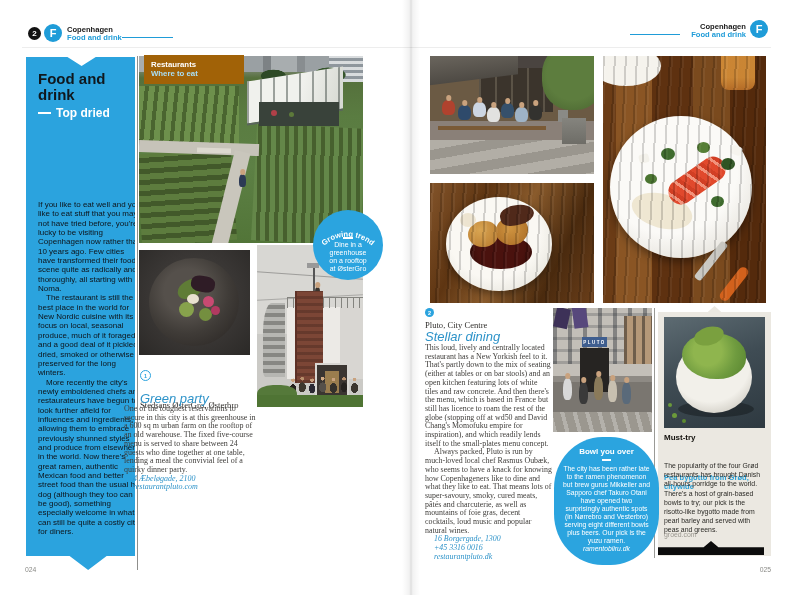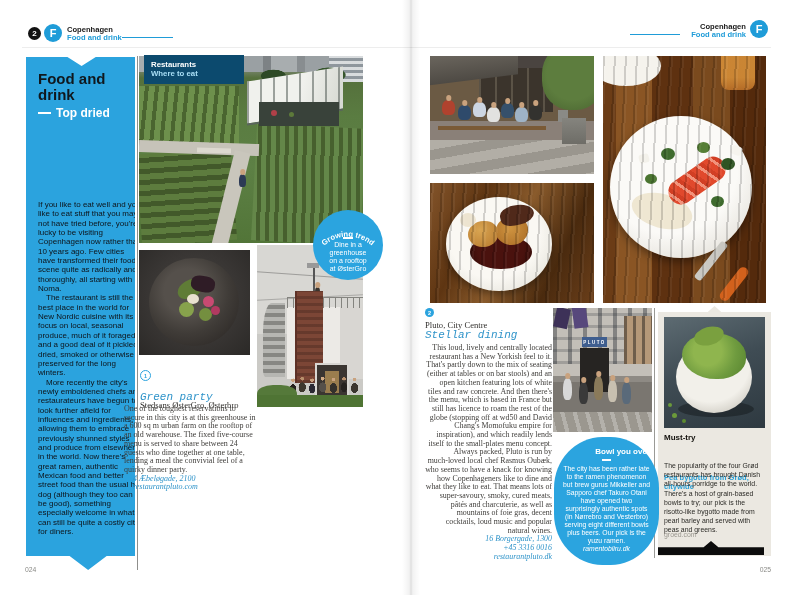--- a/index.html
+++ b/index.html
@@ -22,48 +22,48 @@
   .sb-sub{position:absolute;left:12px;top:49px;color:#fff;font-size:12px;font-weight:bold;}
   .sb-dash{display:inline-block;width:13px;height:2px;background:#fff;vertical-align:3px;margin-right:5px;}
   .sb-body{position:absolute;left:12px;top:143px;width:104px;font-size:8px;line-height:9.35px;color:#0e141a;}
   .sb-body p{margin:0;}
   .sb-body p + p{text-indent:8px;}
   
   .vrule{position:absolute;width:1px;background:#8f8f8c;}
   #gutter{position:absolute;left:402px;top:0;width:18px;height:595px;
     background:linear-gradient(90deg,rgba(0,0,0,0) 0%,rgba(0,0,0,0.05) 40%,rgba(0,0,0,0.13) 50%,rgba(0,0,0,0.05) 60%,rgba(0,0,0,0) 100%);}
   
-  #labelbox{position:absolute;left:144px;top:55px;width:100px;height:29px;background:#0c4a6e;z-index:5;}
+  #labelbox{position:absolute;left:144px;top:55px;width:100px;height:29px;background:#a16207;z-index:5;}
   .lb1{position:absolute;left:7px;top:5px;font-size:7.8px;font-weight:bold;color:#fff;}
   .lb2{position:absolute;left:7px;top:14px;font-size:7.8px;font-weight:bold;color:#A9DFF6;}
   
   .serifcol{position:absolute;font-family:"Liberation Serif",serif;font-size:8px;line-height:8.7px;color:#3f3d3a;}
   .serifcol p{margin:0;}
   .serifcol p + p{text-indent:9px;}
   .addr{color:#2E93C9;font-style:italic;}
   
   .capnum{position:absolute;width:9px;height:9px;border-radius:50%;font-size:5.5px;font-weight:bold;
           display:flex;align-items:center;justify-content:center;}
   .capnum.outline{border:1px solid #2BA3DE;color:#2BA3DE;background:transparent;}
   .capnum.fill{background:#2BA3DE;color:#fff;}
   .capname{position:absolute;font-family:"Liberation Serif",serif;font-size:8.6px;color:#33312e;}
-  .captag{position:absolute;font-family:Liberation Mono, monospace;font-size:11px;font-style:italic;color:#2E93C9;}
+  .captag{position:absolute;font-family:Liberation Sans, sans-serif;font-size:13px;font-style:italic;color:#2E93C9;}
   .pnum{position:absolute;font-size:6.8px;color:#8a8a86;}
   
   #gbadge{position:absolute;left:313px;top:210px;width:70px;height:70px;border-radius:50%;
           background:#2BA4DF;z-index:6;overflow:hidden;}
   #gbadge svg{position:absolute;left:0;top:0;}
   .gb-dash{position:absolute;left:30px;top:27px;width:10px;height:1.5px;background:#fff;}
   .gb-lines{position:absolute;left:0;top:31px;width:100%;text-align:center;color:#fff;
             font-size:7px;line-height:7.9px;}
   
   #bbadge{position:absolute;left:554px;top:437px;width:105px;height:128px;background:#2BA4DF;
           border-radius:46%/40%;z-index:6;color:#fff;text-align:center;}
   .bb-content{position:absolute;left:9px;top:10px;width:87px;}
-  .bb-title{font-size:8px;font-weight:bold;margin:0 0 3px 0;text-align:right;}
+  .bb-title{font-size:8px;font-weight:bold;margin:0 0 3px 0;}
   .bb-dash{width:9px;height:1.5px;background:#fff;margin:0 auto 4px auto;}
   .bb-text{font-size:6.8px;line-height:8.1px;margin:0;}
   .bb-site{font-size:6.8px;line-height:8.1px;font-style:italic;margin:0;}
   
   #mtpanel{position:absolute;left:658px;top:306px;width:113px;height:250px;background:#EBE8E1;
     clip-path:polygon(0 6px,44% 6px,50% 0,56% 6px,100% 6px,100% 100%,0 100%);}
   .mt-head{position:absolute;left:664px;top:433px;font-size:8px;font-weight:bold;color:#15130f;}
   .mt-sub{position:absolute;left:664px;top:442px;width:102px;font-size:7.6px;font-weight:bold;
           color:#2BA0D6;line-height:8.6px;margin-top:32px;}
   .mt-text{position:absolute;left:664px;top:461px;width:103px;font-size:6.9px;line-height:9.2px;color:#2b2a26;}
@@ -289,21 +289,21 @@
     <div style="left:128px;top:90px;width:11px;height:9px;border-radius:30%;background:#f6f4ee;transform:rotate(20deg);"></div>
     <div style="left:36px;top:98px;width:10px;height:9px;border-radius:30%;background:#f3f1ea;transform:rotate(-15deg);"></div>
     <div style="left:104px;top:182px;width:8px;height:46px;border-radius:3px;transform:rotate(38deg);background:#c9c8c2;"></div>
     <div style="left:126px;top:208px;width:10px;height:40px;border-radius:5px;transform:rotate(38deg);background:#d2611c;"></div>
   </div>
 
   <div class="capnum fill" style="left:425px;top:308px;">2</div>
   <div class="capname" style="left:425px;top:320px;">Pluto, City Centre</div>
   <div class="captag" style="left:425px;top:329px;">Stellar dining</div>
 
-  <div class="serifcol" id="artR" style="left:425px;top:344px;width:127px;font-size:7.9px;text-align:right;">
+  <div class="serifcol" id="artR" style="left:425px;top:344px;width:127px;font-size:7.9px;">
     <p>This loud, lively and centrally located restaurant has a New Yorkish feel to it. That's partly down to the mix of seating (either at tables or on bar stools) and an open kitchen featuring lots of white tiles and raw concrete. And then there's the menu, which is based in France but still has licence to roam the rest of the globe (stopping off at wd50 and David Chang's Momofuku empire for inspiration), and which readily lends itself to the small-plates menu concept.</p>
     <p>Always packed, Pluto is run by much-loved local chef Rasmus Oubæk, who seems to have a knack for knowing how Copenhageners like to dine and what they like to eat. That means lots of super-savoury, smoky, cured meats, pâtés and charcuterie, as well as mountains of foie gras, decent cocktails, loud music and popular natural wines.</p>
     <p class="addr">16 Borgergade, 1300</p>
     <p class="addr">+45 3316 0016</p>
     <p class="addr">restaurantpluto.dk</p>
   </div>
 
   <div class="ph" id="phPluto" style="left:553px;top:308px;width:99px;height:124px;
        background:linear-gradient(180deg,#c3bfb8 0 55%,#8e8a84 55% 60%,#7a7670 60% 100%);">
     <div style="left:0;top:0;width:99px;height:56px;

